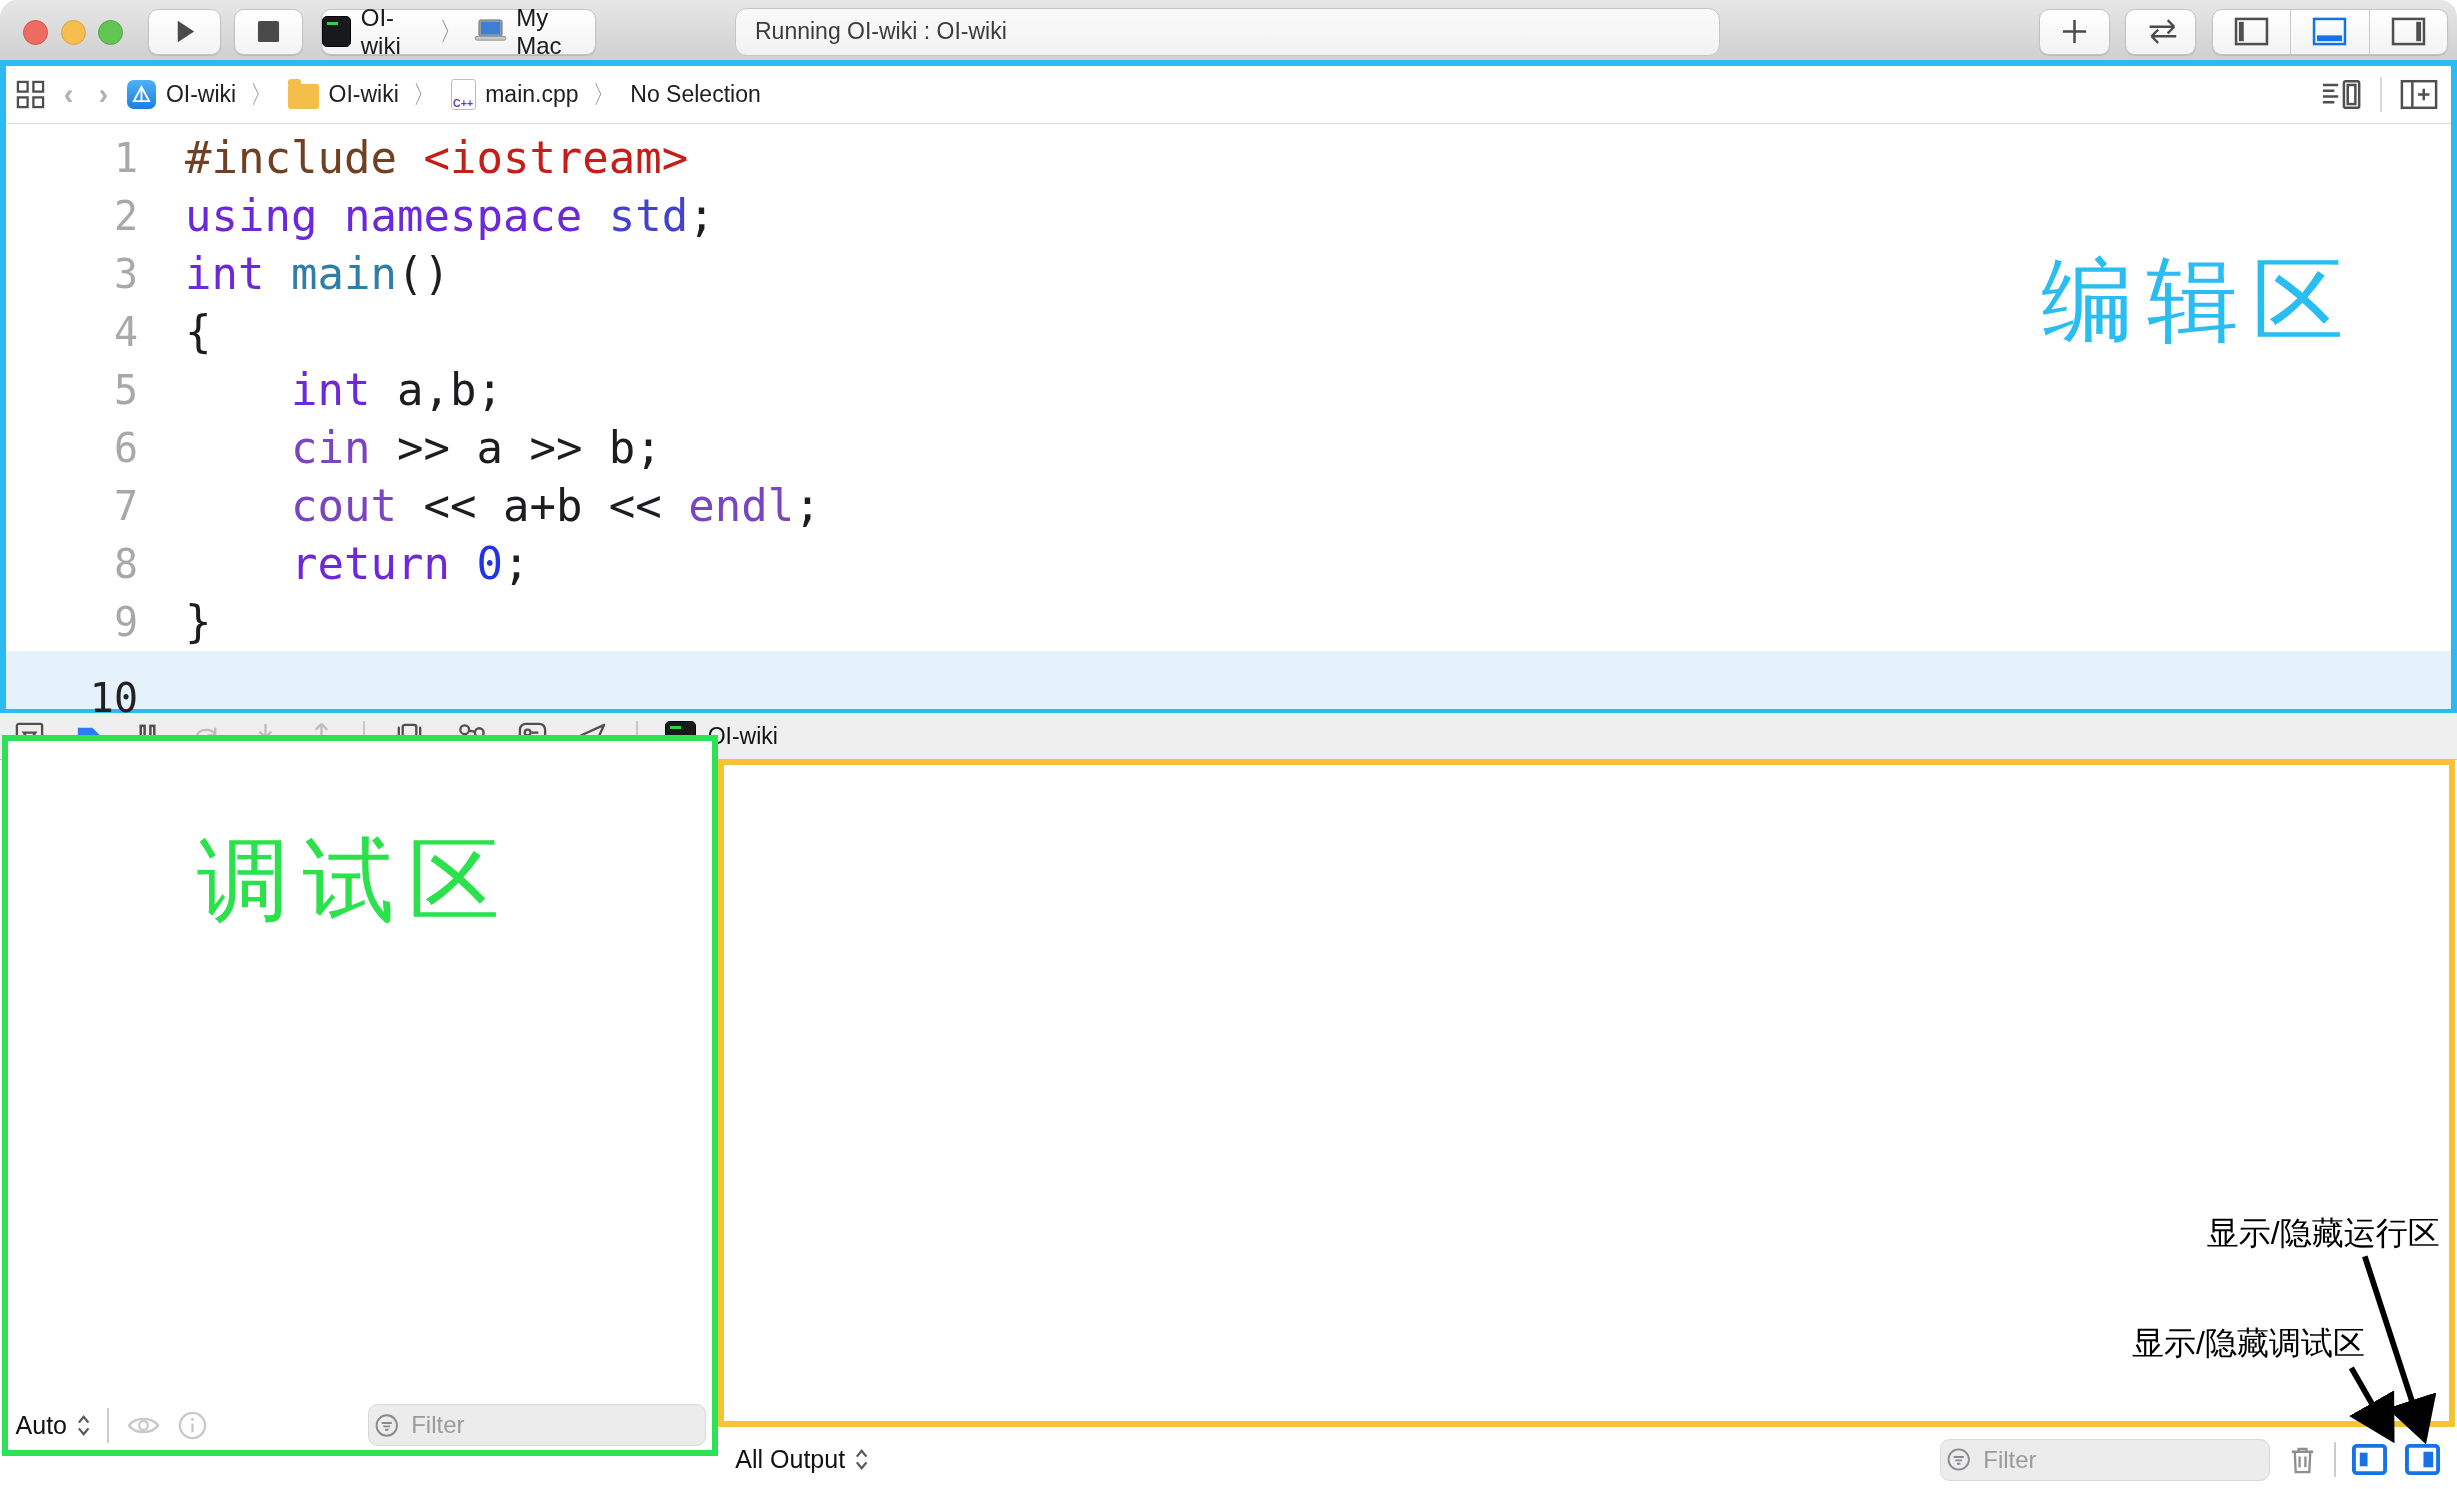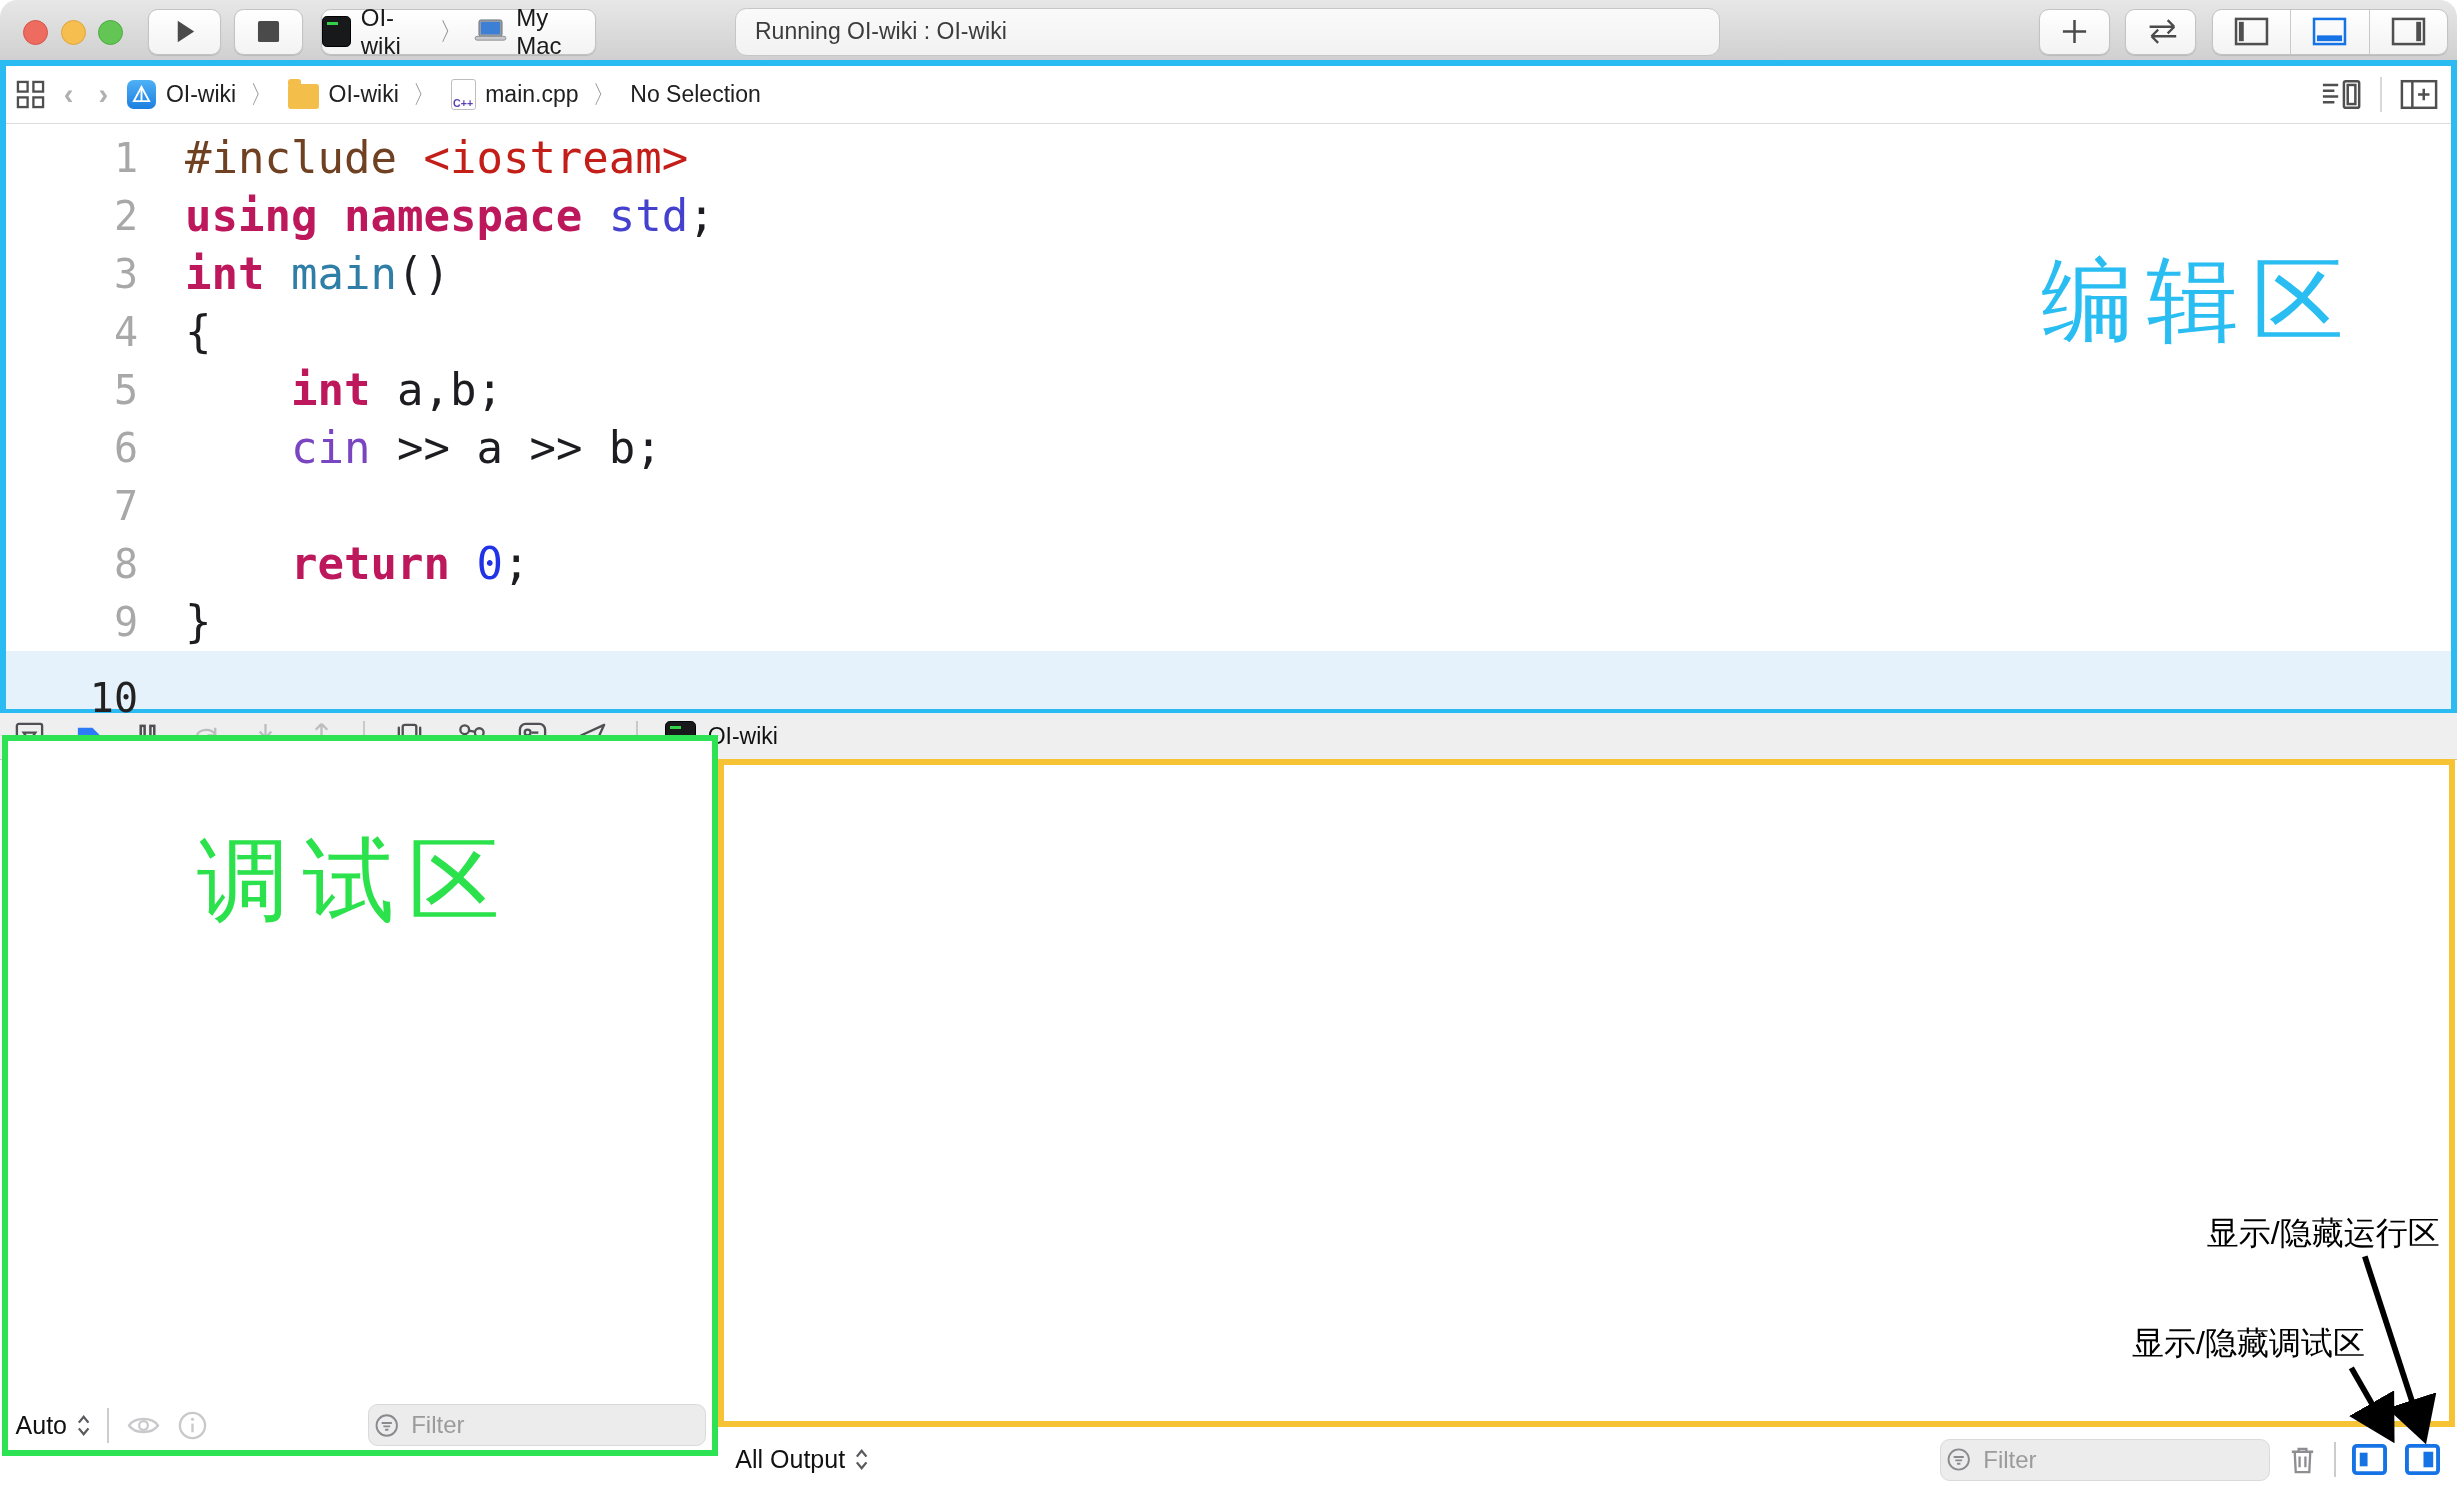--- a/index.html
+++ b/index.html
@@ -46,21 +46,21 @@
   .folder:before{content:"";position:absolute;left:0;top:-4.8px;width:13.4px;height:5.8px;background:#f3bf4a;border-radius:2.9px 2.9px 0 0;}
   .cppfile{width:23px;height:29px;background:#fff;border:1.9px solid #bdbdbd;border-radius:2.9px;
     font-size:10.6px;font-weight:bold;color:#5a3fb0;display:flex;align-items:flex-end;justify-content:center;}
   
   .code-rows{padding-top:4.8px;font-family:"DejaVu Sans Mono",monospace;font-size:44px;}
   .code-row{height:58px;display:flex;align-items:center;white-space:pre;}
   .code-row.current{background:#e5f1fb;}
   .ln{width:132px;text-align:right;color:#a8a8a8;font-size:40px;flex:none;}
   .code-row.current .ln{color:#222;margin-top:36px;}
   .code{padding-left:47px;}
-  .tok-kw{color:#be185d;font-weight:bold;}
+  .tok-kw{color:#6d28d9;font-weight:normal;}
   .tok-pre{color:#6f4122;}
   .tok-hdr{color:#c41e18;}
   .tok-ns{color:#4541cf;}
   .tok-fn{color:#2f7ea8;}
   .tok-lib{color:#7a45c0;}
   .tok-num{color:#2033e6;}
   .tok-plain{color:#1d1d21;}
   
   .dbgbar{position:absolute;left:0;top:713px;width:2457px;height:47px;box-sizing:border-box;
     background:#efefef;border-bottom:1.9px solid #c6c6c6;display:flex;align-items:center;
@@ -234,21 +234,21 @@
       </span>
     </div>
 
     <div class="code-rows" id="code-rows">
         <div class="code-row"><span class="ln">1</span><span class="code"><span class="tok-pre">#include</span><span class="tok-plain"> </span><span class="tok-hdr">&lt;iostream&gt;</span></span></div>
         <div class="code-row"><span class="ln">2</span><span class="code"><span class="tok-kw">using namespace</span><span class="tok-plain"> </span><span class="tok-ns">std</span><span class="tok-plain">;</span></span></div>
         <div class="code-row"><span class="ln">3</span><span class="code"><span class="tok-kw">int</span><span class="tok-plain"> </span><span class="tok-fn">main</span><span class="tok-plain">()</span></span></div>
         <div class="code-row"><span class="ln">4</span><span class="code"><span class="tok-plain">{</span></span></div>
         <div class="code-row"><span class="ln">5</span><span class="code"><span class="tok-plain">    </span><span class="tok-kw">int</span><span class="tok-plain"> a,b;</span></span></div>
         <div class="code-row"><span class="ln">6</span><span class="code"><span class="tok-plain">    </span><span class="tok-lib">cin</span><span class="tok-plain"> &gt;&gt; a &gt;&gt; b;</span></span></div>
-        <div class="code-row"><span class="ln">7</span></div>
+        <div class="code-row"><span class="ln">7</span><span class="code"><span class="tok-plain">    </span><span class="tok-lib">cout</span><span class="tok-plain"> &lt;&lt; a+b &lt;&lt; </span><span class="tok-lib">endl</span><span class="tok-plain">;</span></span></div>
         <div class="code-row"><span class="ln">8</span><span class="code"><span class="tok-plain">    </span><span class="tok-kw">return</span><span class="tok-plain"> </span><span class="tok-num">0</span><span class="tok-plain">;</span></span></div>
         <div class="code-row"><span class="ln">9</span><span class="code"><span class="tok-plain">}</span></span></div>
         <div class="code-row current"><span class="ln">10</span><span class="code"></span></div>
       </div>
   </div>
 
   <div class="dbgbar">
     <span class="icon">
       <svg width="33" height="33" viewBox="0 0 34 34" fill="none" stroke="#505054" stroke-width="2.4">
         <rect x="4" y="4" width="26" height="26" rx="2"></rect>

